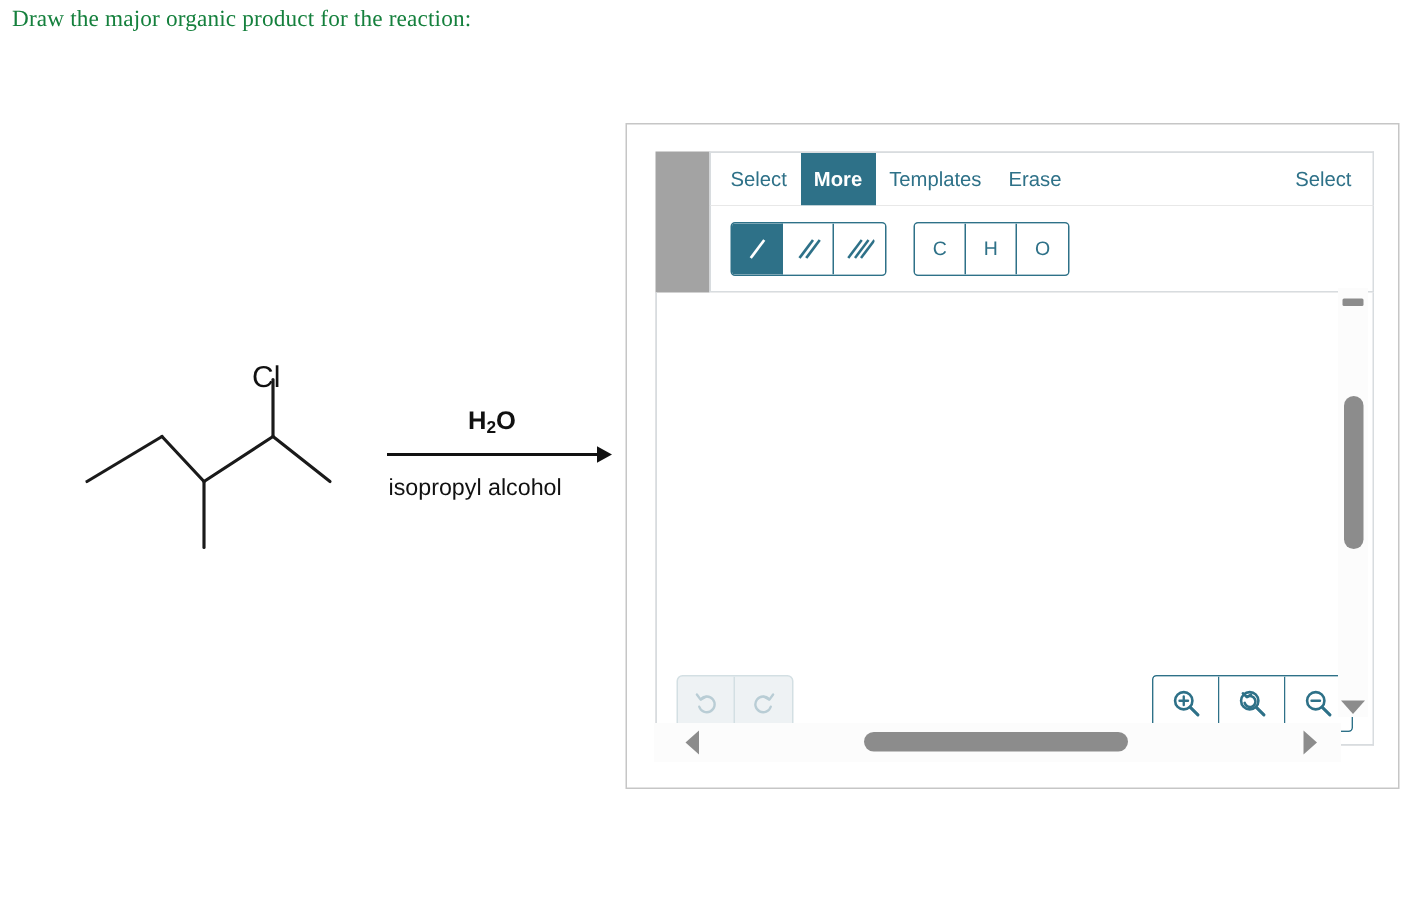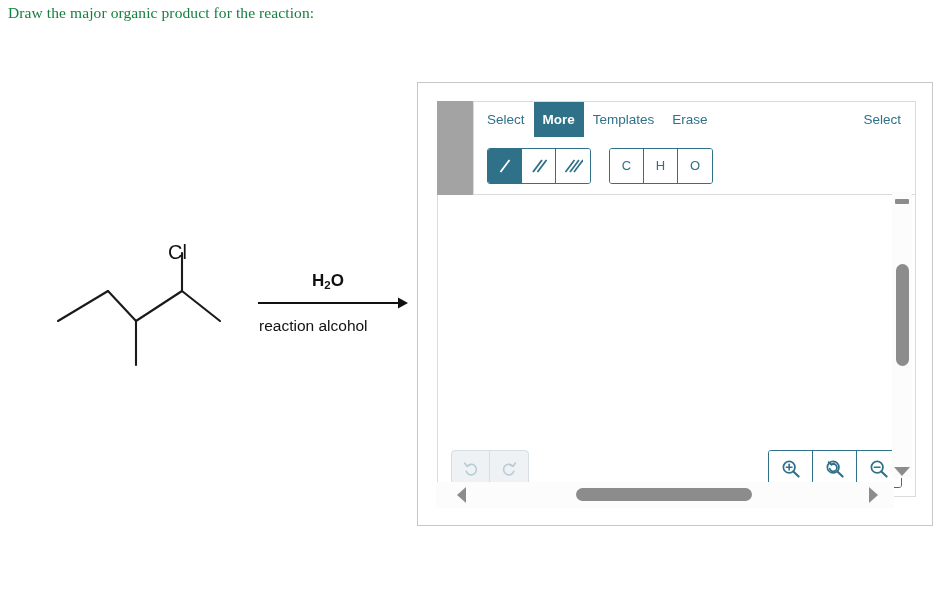--- a/index.html
+++ b/index.html
@@ -351,21 +351,21 @@
 
   <div class="atom-label">Cl</div>
 
   <div class="rx-label rx-above"><span>H</span><sub>2</sub><span>O</span></div>
 
   <svg style="position:absolute; left:228px; top:70px;" width="150" height="16" viewBox="0 0 150 16">
     <line x1="0" y1="8" x2="140" y2="8" stroke="#111" stroke-width="2"></line>
     <polygon points="140,2.5 150,8 140,13.5" fill="#111"></polygon>
   </svg>
 
-  <div class="rx-label rx-below">reaction alcohol</div>
+  <div class="rx-label rx-below">isopropyl alcohol</div>
 </div>
 
 <div class="sketcher">
 
   <div class="editor">
 
     <div class="tabbar">
       <div class="tabs">
         <div class="tab">Select</div>
         <div class="tab active">More</div>

